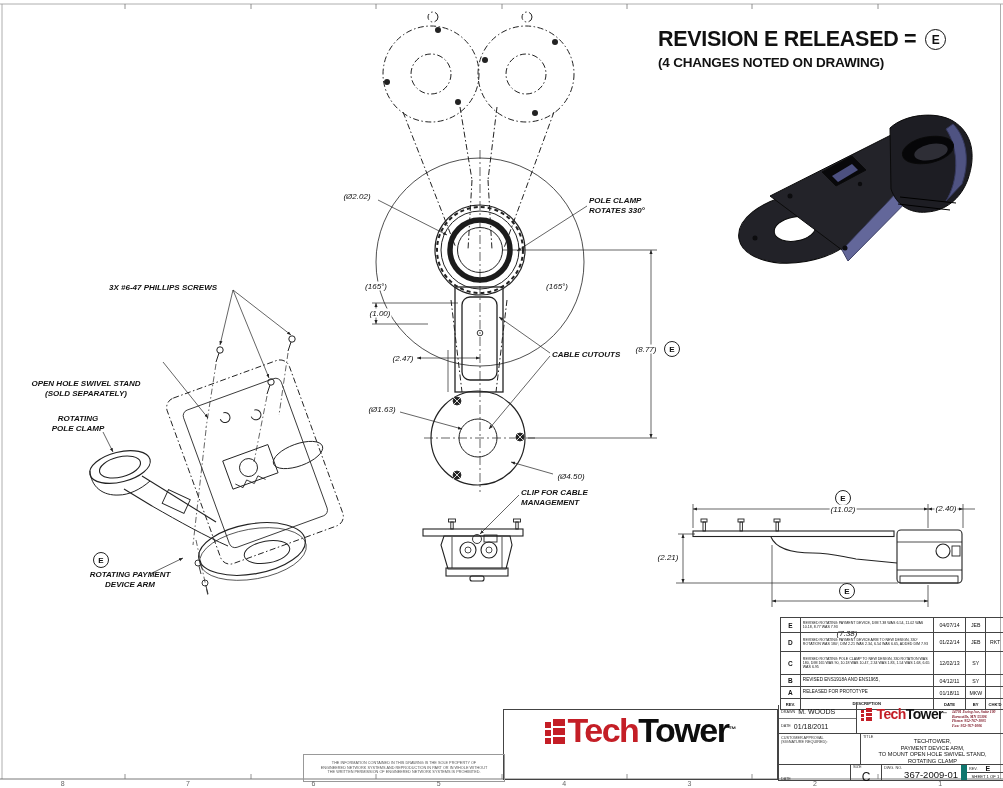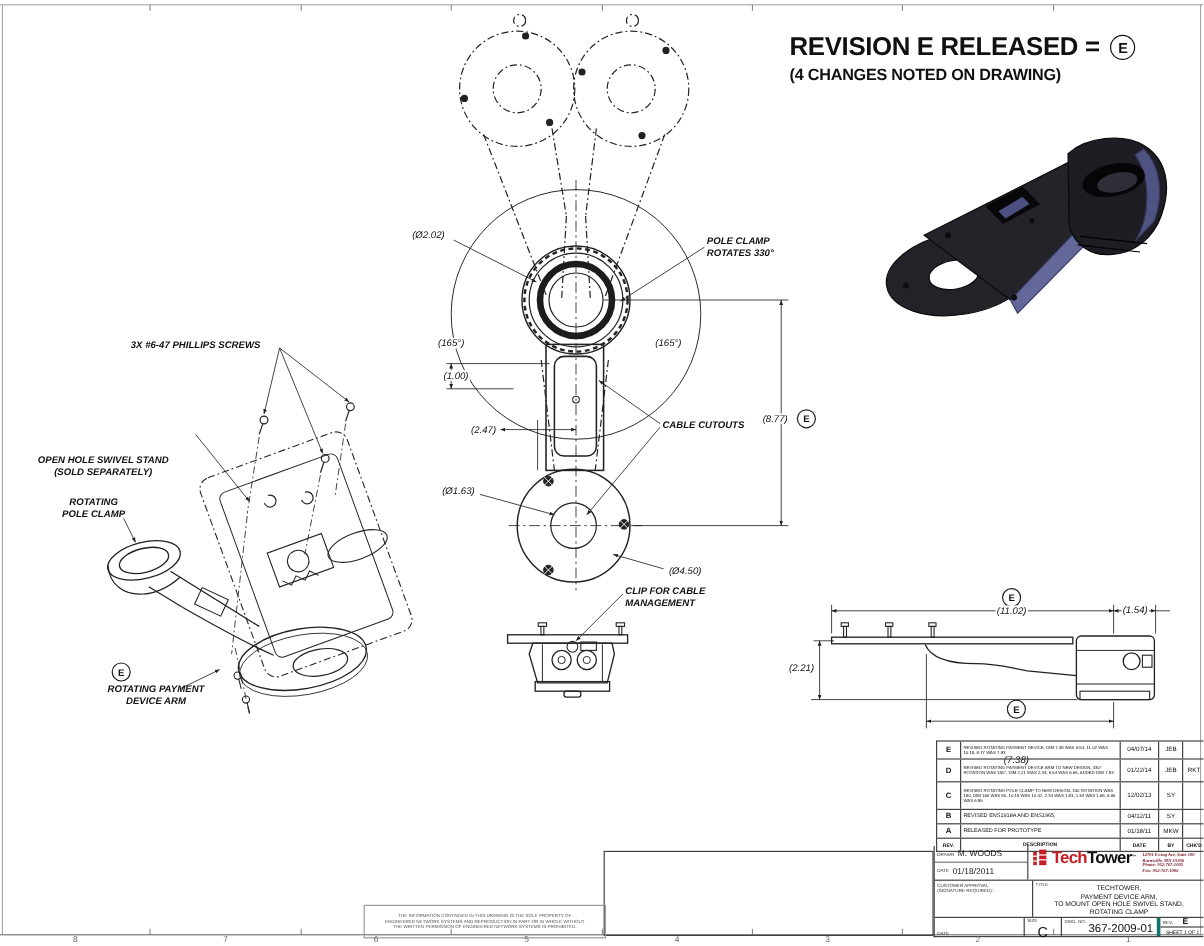--- a/index.html
+++ b/index.html
@@ -46,21 +46,21 @@
   .colR{flex:1;position:relative;}
   .kv{height:13px;border-bottom:1px solid #777;display:flex;align-items:center;padding-left:2px;gap:3px;}
   .kv:last-child{border-bottom:none;height:14px;}
   .kv .v{font:400 7px "Liberation Sans";}
   .minilogo{display:flex;align-items:flex-start;padding:3px 2px 0 4px;gap:5px;}
   .addr{font:italic 700 3.8px/4.6px "Liberation Serif",serif;color:#7a1020;padding-top:2px;}
   .titlecell{text-align:center;font:400 5.6px/6.6px "Liberation Sans";padding-top:4px;}
   .titlecell .cellLbl{position:absolute;left:2px;top:1px;}
   .szc{width:30px;border-right:1px solid #444;position:relative;text-align:center;}
   .szc .v{font:400 12px "Liberation Sans";margin-top:1px;}
-  .dwgc{width:79px;border-right:3px solid #0f766e;position:relative;}
+  .dwgc{width:79px;border-right:6px solid #0f766e;position:relative;}
   .dwgc .v{font:400 9.5px "Liberation Sans";text-align:right;padding:4px 3px 0 0;}
   .revc{width:37px;display:flex;flex-direction:column;}
   .revc .top{flex:1;border-bottom:1px solid #444;display:flex;align-items:center;gap:2px;padding-left:2px;}
   .revc .top .v{font:700 7px "Liberation Sans";margin-left:6px;}
   .revc .bot{flex:1;display:flex;align-items:center;justify-content:center;font:400 4.2px "Liberation Sans";}
   #tb-logo{position:absolute;left:503px;top:709px;width:275px;height:71px;border:1px solid #444;
            display:flex;flex-direction:column;align-items:center;justify-content:space-between;padding:6px 0 4px 0;box-sizing:border-box;}
   .biglogo{display:flex;align-items:flex-end;gap:3px;}
   .blk{display:flex;align-items:flex-end;gap:2px;}
   .blkcol{display:flex;flex-direction:column;gap:2px;}
@@ -369,21 +369,21 @@
     <div>POLE CLAMP</div>
   </div>
   <span class="badge" style="left:101px;top:560px;">E</span>
   <div class="lbl ctr" style="left:72px;top:570px;width:116px;">
     <div>ROTATING PAYMENT</div>
     <div>DEVICE ARM</div>
   </div>
 
   <span class="badge" style="left:843px;top:498px;">E</span>
   <span class="dim" style="left:843px;top:509px;">(11.02)</span>
-  <span class="dim" style="left:946px;top:508px;">(1.54)</span>
+  <span class="dim" style="left:946px;top:508px;">(2.40)</span>
   <span class="dim" style="left:668px;top:557px;">(2.21)</span>
   <span class="badge" style="left:847px;top:591px;">E</span>
   <span class="dim" style="left:847px;top:602px;margin-top:31px;">(7.38)</span>
 </div>
 
 <div id="rev-table">
   <div class="rrow" style="height:14px;">
     <div class="rc c-rev">E</div>
     <div class="rc c-desc">REVISED ROTATING PAYMENT DEVICE, DIM 7.38 WAS 6.54, 11.02 WAS 10.18, 8.77 WAS 7.93</div>
     <div class="rc c-date">04/07/14</div>
@@ -496,20 +496,35 @@
           <span class="cellLbl">REV.</span>
           <span class="v">E</span>
         </div>
         <div class="bot">SHEET 1 OF 1</div>
       </div>
     </div>
   </div>
 </div>
 
 <div id="tb-logo">
+  <div class="biglogo">
+    <div class="blk">
+      <div class="blkcol">
+        <div style="width:6px;height:6px;background:#c41e26;"></div>
+        <div style="width:6px;height:6px;background:#c41e26;"></div>
+        <div style="width:6px;height:6px;background:#c41e26;"></div>
+      </div>
+      <div class="blkcol">
+        <div style="width:12px;height:7px;background:#c41e26;"></div>
+        <div style="width:12px;height:7px;background:#c41e26;"></div>
+        <div style="width:12px;height:7px;background:#c41e26;"></div>
+      </div>
+    </div>
+    <div class="logotext"><span style="color:#c41e26;">Tech</span><span style="color:#0d0d0d;">Tower</span><span class="tm">™</span></div>
+  </div>
 </div>
 
 <div id="tb-disc">
   <div>THE INFORMATION CONTAINED IN THIS DRAWING IS THE SOLE PROPERTY OF</div>
   <div>ENGINEERED NETWORK SYSTEMS AND REPRODUCTION IN PART OR IN WHOLE WITHOUT</div>
   <div>THE WRITTEN PERMISSION OF ENGINEERED NETWORK SYSTEMS IS PROHIBITED.</div>
 </div>
 
 <div id="zones">
   <span>8</span>

